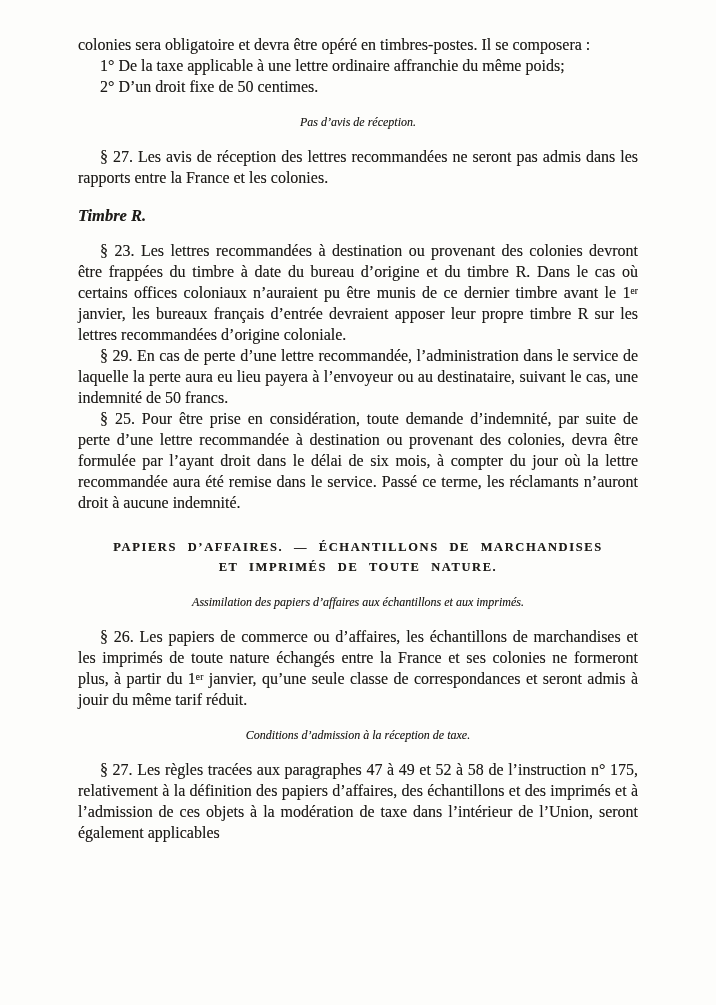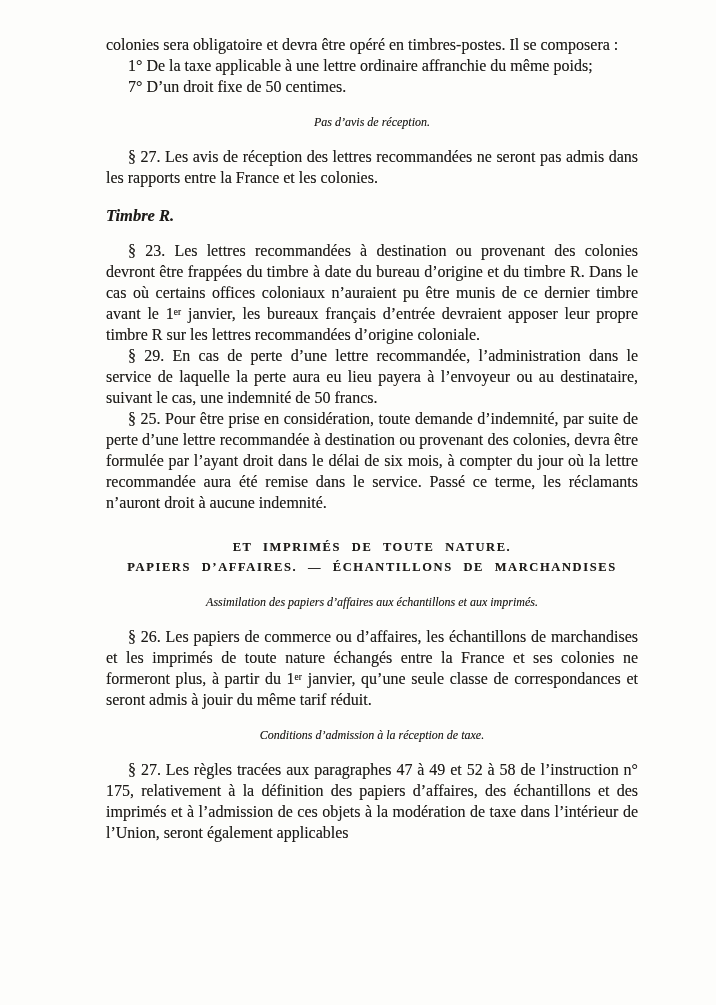--- a/index.html
+++ b/index.html
@@ -7,21 +7,21 @@
     padding: 0;
     background: #e9e7e2;
   }
   .page {
     position: relative;
     width: 716px;
     height: 1005px;
     margin: 0 auto;
     background: #fdfdfb;
     box-sizing: border-box;
-    padding: 34px 78px 0 106px;
+    padding: 34px 78px 0 78px;
     overflow: hidden;
     font-family: "Liberation Serif", "DejaVu Serif", serif;
     font-size: 16px;
     line-height: 21px;
     color: #1d1b18;
     text-shadow: 0 0 0.5px rgba(29,27,24,0.45);
   }
   p.para {
     margin: 0;
     text-align: justify;
@@ -62,38 +62,38 @@
 </head>
 <body>
 
 <div class="page">
   <main>
 
     <p class="para noindent">colonies sera obligatoire et devra être opéré en timbres-postes. Il se composera :</p>
 
     <p class="para">1° De la taxe applicable à une lettre ordinaire affranchie du même poids;</p>
 
-    <p class="para">7° D’un droit fixe de 50 centimes.</p>
+    <p class="para">2° D’un droit fixe de 50 centimes.</p>
 
     <h3 class="heading-italic">Pas d’avis de réception.</h3>
 
     <p class="para">§ 27. Les avis de réception des lettres recommandées ne seront pas admis dans les rapports entre la France et les colonies.</p>
 
     <h3 class="heading-bold-italic">Timbre R.</h3>
 
     <p class="para">§ 23. Les lettres recommandées à destination ou provenant des colonies devront être frappées du timbre à date du bureau d’origine et du timbre R. Dans le cas où certains offices coloniaux n’auraient pu être munis de ce dernier timbre avant le 1ᵉʳ janvier, les bureaux français d’entrée devraient apposer leur propre timbre R sur les lettres recommandées d’origine coloniale.</p>
 
 
     <p class="para">§ 29. En cas de perte d’une lettre recommandée, l’administration dans le service de laquelle la perte aura eu lieu payera à l’envoyeur ou au destinataire, suivant le cas, une indemnité de 50 francs.</p>
 
     <p class="para">§ 25. Pour être prise en considération, toute demande d’indemnité, par suite de perte d’une lettre recommandée à destination ou provenant des colonies, devra être formulée par l’ayant droit dans le délai de six mois, à compter du jour où la lettre recommandée aura été remise dans le service. Passé ce terme, les réclamants n’auront droit à aucune indemnité.</p>
 
     <h3 class="heading-smallcaps">
+      <span class="line">PAPIERS D’AFFAIRES. — ÉCHANTILLONS DE MARCHANDISES</span>
       <span class="line">ET IMPRIMÉS DE TOUTE NATURE.</span>
-      <span class="line">PAPIERS D’AFFAIRES. — ÉCHANTILLONS DE MARCHANDISES</span>
     </h3>
 
     <h3 class="heading-italic">Assimilation des papiers d’affaires aux échantillons et aux imprimés.</h3>
 
     <p class="para">§ 26. Les papiers de commerce ou d’affaires, les échantillons de marchandises et les imprimés de toute nature échangés entre la France et ses colonies ne formeront plus, à partir du 1ᵉʳ janvier, qu’une seule classe de correspondances et seront admis à jouir du même tarif réduit.</p>
 
     <h3 class="heading-italic">Conditions d’admission à la réception de taxe.</h3>
 
     <p class="para">§ 27. Les règles tracées aux paragraphes 47 à 49 et 52 à 58 de l’instruction n° 175, relativement à la définition des papiers d’affaires, des échantillons et des imprimés et à l’admission de ces objets à la modération de taxe dans l’intérieur de l’Union, seront également applicables</p>
 

